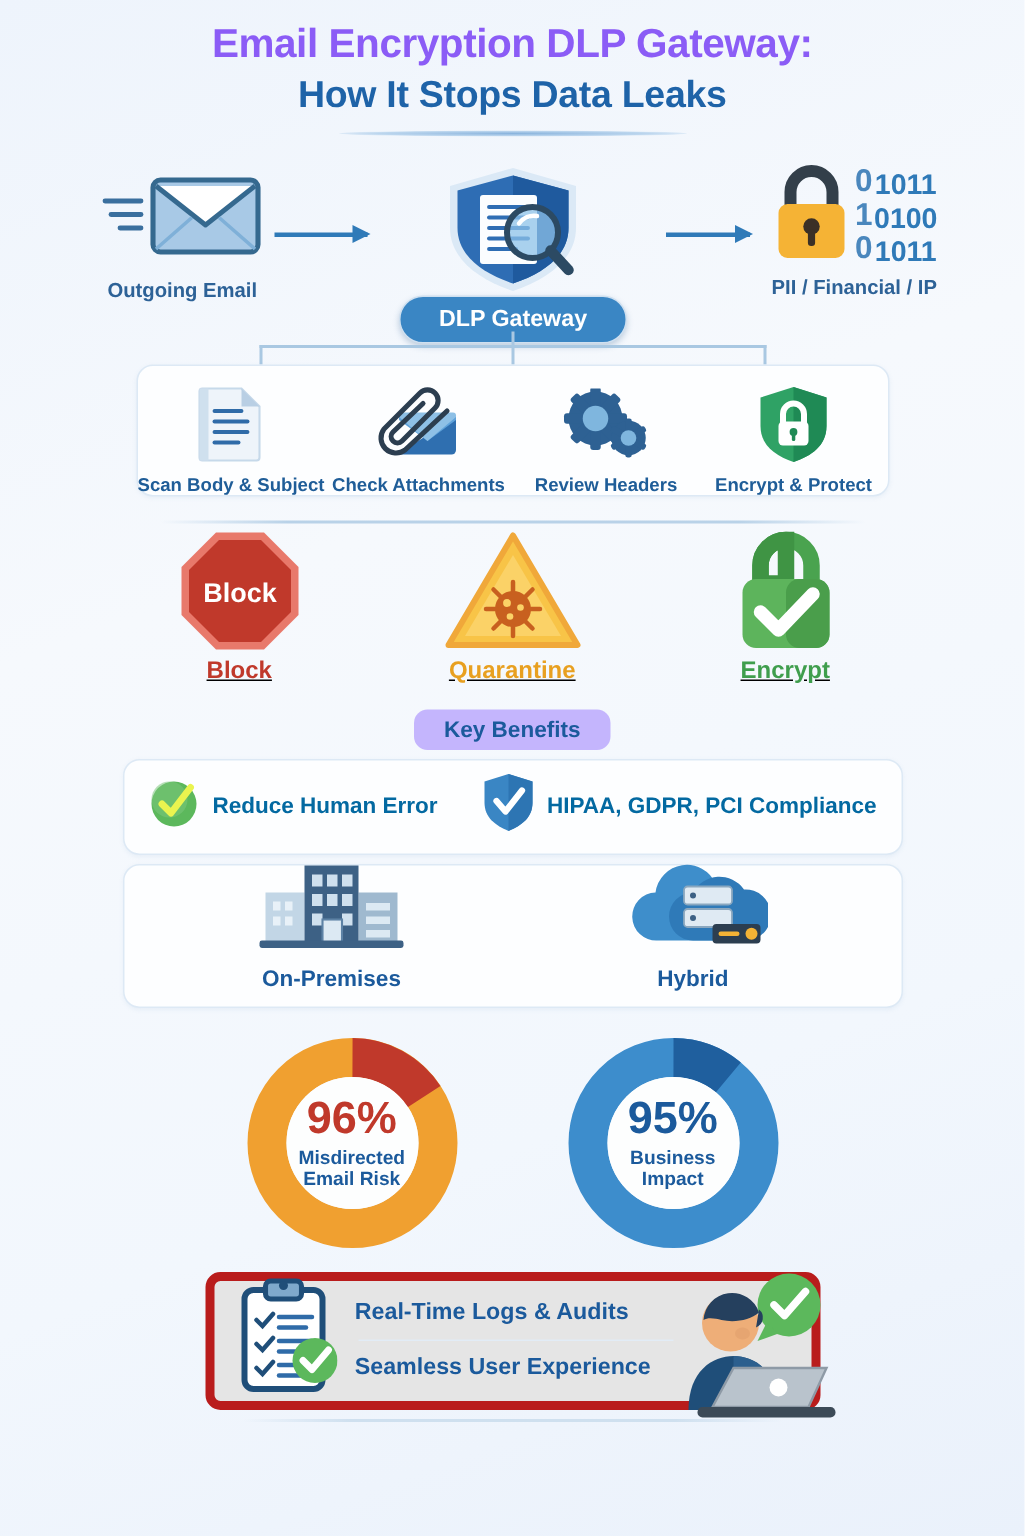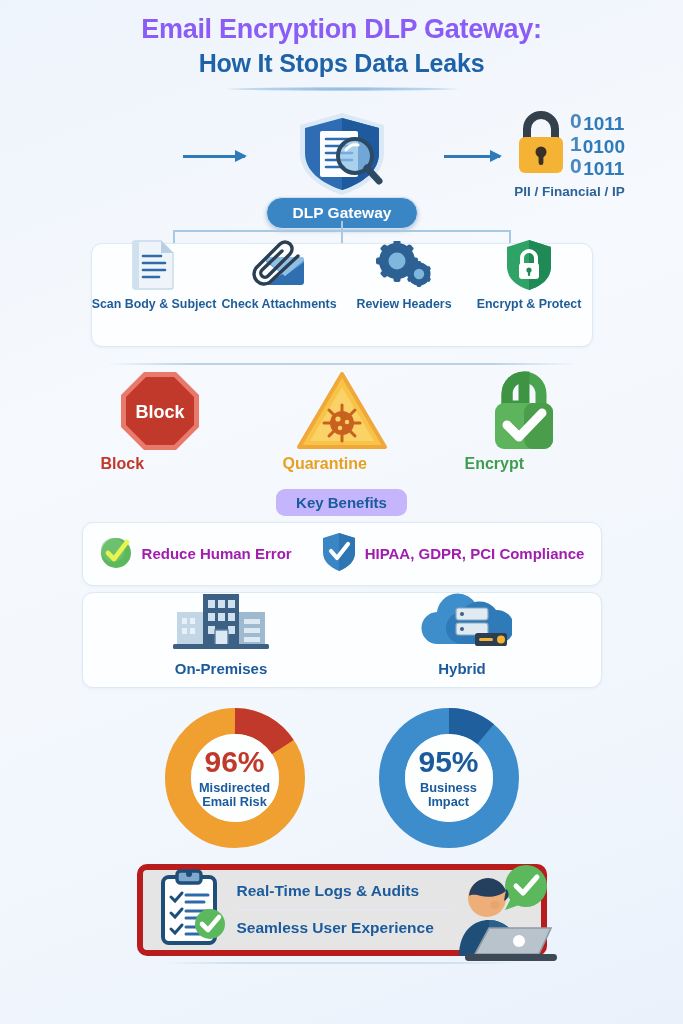--- a/index.html
+++ b/index.html
@@ -72,51 +72,51 @@
   .bracket .bar  { position: absolute; left: 173px; top: 9px; width: 338px; height: 2px; background: #a9c8e2; }
   .bracket .drop { position: absolute; top: 9px; width: 2px; height: 13px; background: #a9c8e2; }
 
   
   .card {
     background: #fdfeff; border: 1px solid #dde9f5; border-radius: 11px;
     box-shadow: 0 1px 3px rgba(120,160,200,.10);
   }
 
   .steps {
-    position: relative; margin: 0 auto; width: 502px; height: 104px;
-    display: flex; align-items: flex-start;
+    position: relative; margin: 0 auto; width: 502px; height: 88px;
+    display: flex; align-items: flex-end;
   }
   .step { flex: 1; text-align: center; }
   .step-icon { height: 46px; display: flex; align-items: center; justify-content: center; }
   .step-label { font-size: 12.4px; font-weight: bold; color: #1f5d98; margin-top: 7px; white-space: nowrap; }
 
   
   .divider {
     width: 470px; height: 2px; margin: 16px auto 0; border-radius: 2px;
     background: linear-gradient(to right, rgba(170,200,228,0) 0%, #b9d2e8 18%, #b9d2e8 82%, rgba(170,200,228,0) 100%);
   }
 
   
   .actions { display: flex; justify-content: center; gap: 64px; margin-top: 14px; }
-  .action { width: 118px; }
+  .action { text-align: center; width: 118px; text-decoration: underline; }
   .action-icon { height: 68px; display: flex; align-items: center; justify-content: center; }
   .action-label { font-size: 16px; font-weight: bold; margin-top: 8px; }
 
   
   .sec-head { text-align: center; margin-top: 16px; position: relative; z-index: 3; }
   .sec-pill {
     display: inline-block; background: #c4b5fd; color: #1b5a9c;
     font-size: 15px; font-weight: bold; padding: 5px 20px; border-radius: 9px;
   }
 
   .panel { width: 520px; margin: -12px auto 0; padding-top: 18px; }
 
   .benefits { display: flex; align-items: center; justify-content: center; gap: 30px; height: 64px; }
   .benefit { display: flex; align-items: center; gap: 9px; }
-  .benefit-label { font-size: 15px; font-weight: bold; color: #a21caf; white-space: nowrap; }
+  .benefit-label { font-size: 15px; font-weight: bold; color: #0369a1; white-space: nowrap; }
 
   .deploys { display: flex; align-items: flex-end; justify-content: space-around; height: 96px; padding: 0 18px 10px; }
   .deploy { text-align: center; width: 150px; }
   .deploy-icon { height: 62px; display: flex; align-items: flex-end; justify-content: center; }
   .deploy-label { font-size: 15px; font-weight: bold; color: #1b5a9c; margin-top: 6px; }
 
   
   .donuts { display: flex; justify-content: center; gap: 66px; margin-top: 16px; }
   .donut { position: relative; width: 148px; height: 148px; }
   .donut svg { display: block; }
@@ -149,20 +149,38 @@
 <div class="page">
 
   <div class="title-wrap">
     <div class="title-line1">Email Encryption DLP Gateway:</div>
     <div class="title-line2">How It Stops Data Leaks</div>
     <div class="title-rule"></div>
   </div>
 
   <div class="flow">
 
+    <div class="flow-node node-email">
+      <div style="height:70px;display:flex;align-items:center;justify-content:center;">
+        <span>
+          <svg width="108" height="62" viewBox="0 0 108 62">
+            <g stroke="#3a6f9e" stroke-width="3.2" stroke-linecap="round">
+              <line x1="2" y1="22" x2="26" y2="22"></line>
+              <line x1="6" y1="31" x2="26" y2="31"></line>
+              <line x1="12" y1="40" x2="26" y2="40"></line>
+            </g>
+            <rect x="34" y="8" width="70" height="48" rx="5" fill="#a8c9e6" stroke="#35698f" stroke-width="3.4"></rect>
+            <path d="M36 12 L69 38 L102 12 Z" fill="#ffffff"></path>
+            <path d="M36 12 L69 38 L102 12" fill="none" stroke="#35698f" stroke-width="3.2" stroke-linejoin="round"></path>
+            <path d="M36 54 L60 33 M102 54 L78 33" stroke="#7fb0d8" stroke-width="2.4" fill="none"></path>
+          </svg>
+        </span>
+      </div>
+      <div class="flow-label">Outgoing Email</div>
+    </div>
 
     <div class="arrow arrow-1"></div>
 
     <div class="flow-node node-gw">
       <div style="height:78px;display:flex;align-items:center;justify-content:center;">
         <span>
           <svg width="96" height="86" viewBox="0 0 96 86">
             <path d="M48 2 L90 14 V42 C90 62 72 76 48 84 C24 76 6 62 6 42 V14 Z" fill="#dbe9f6"></path>
             <path d="M48 7 L85 17 V42 C85 60 69 72 48 79 C27 72 11 60 11 42 V17 Z" fill="#2e6db4"></path>
             <path d="M48 7 L85 17 V42 C85 60 69 72 48 79 V7 Z" fill="#1f5a9e"></path>

